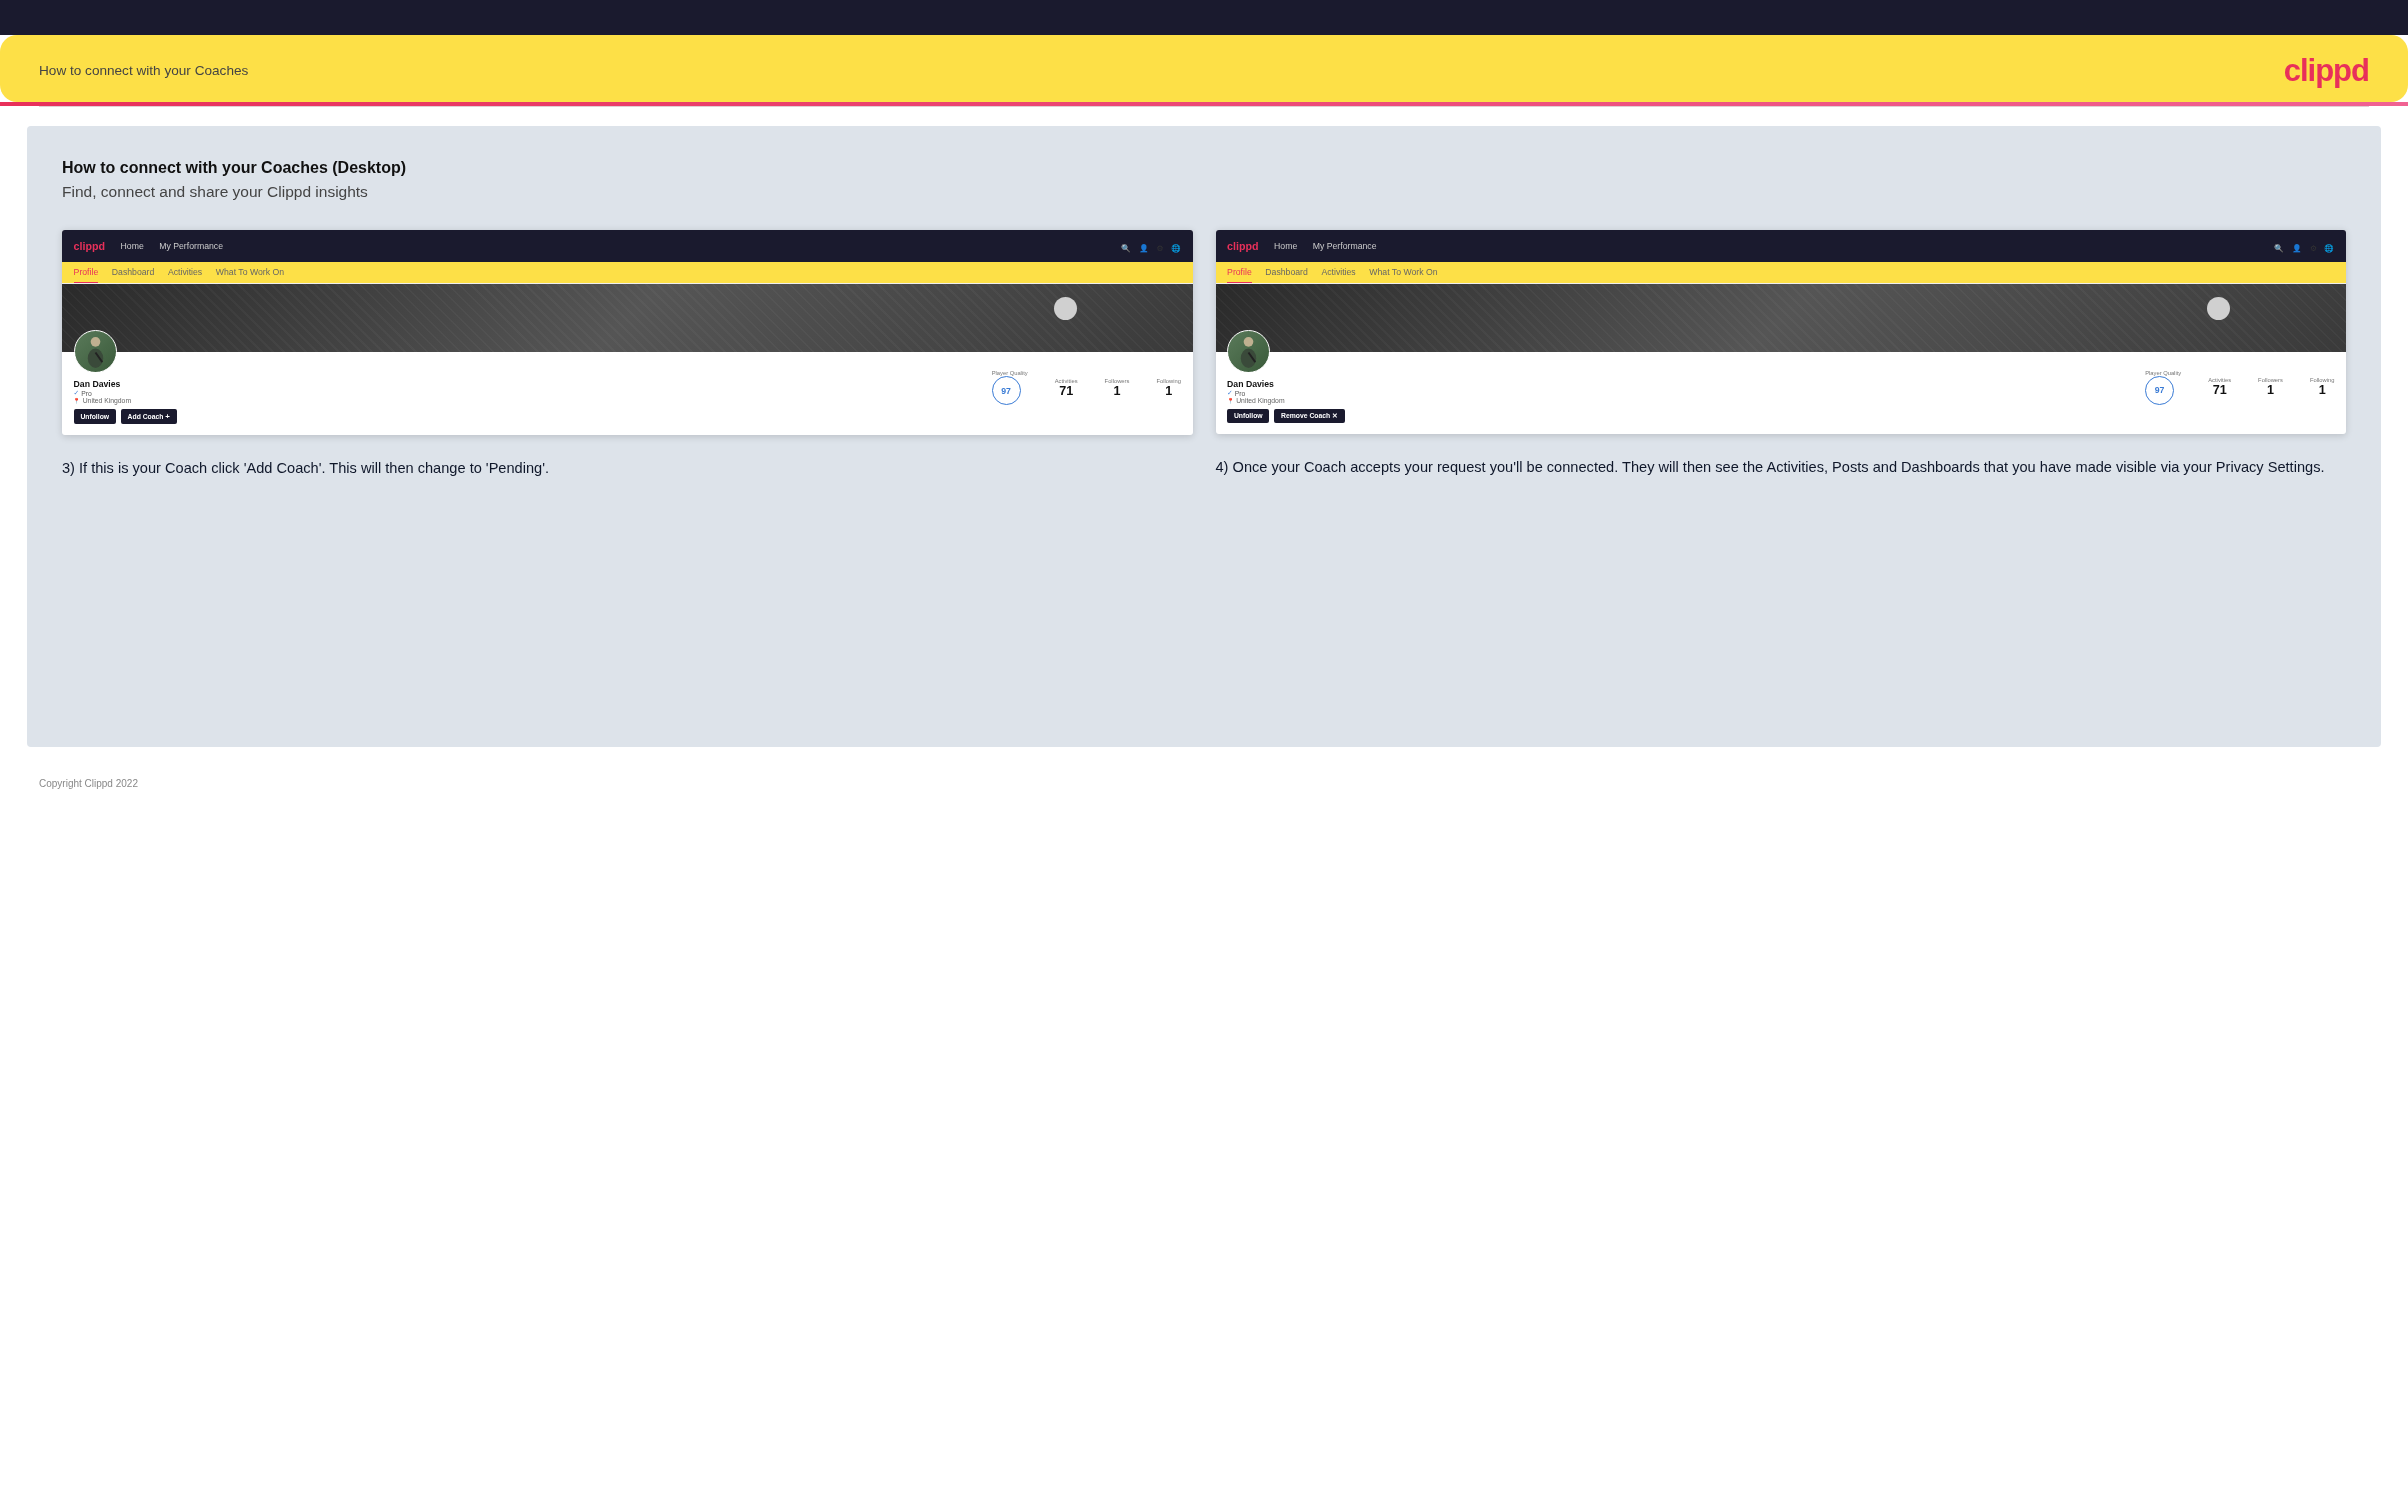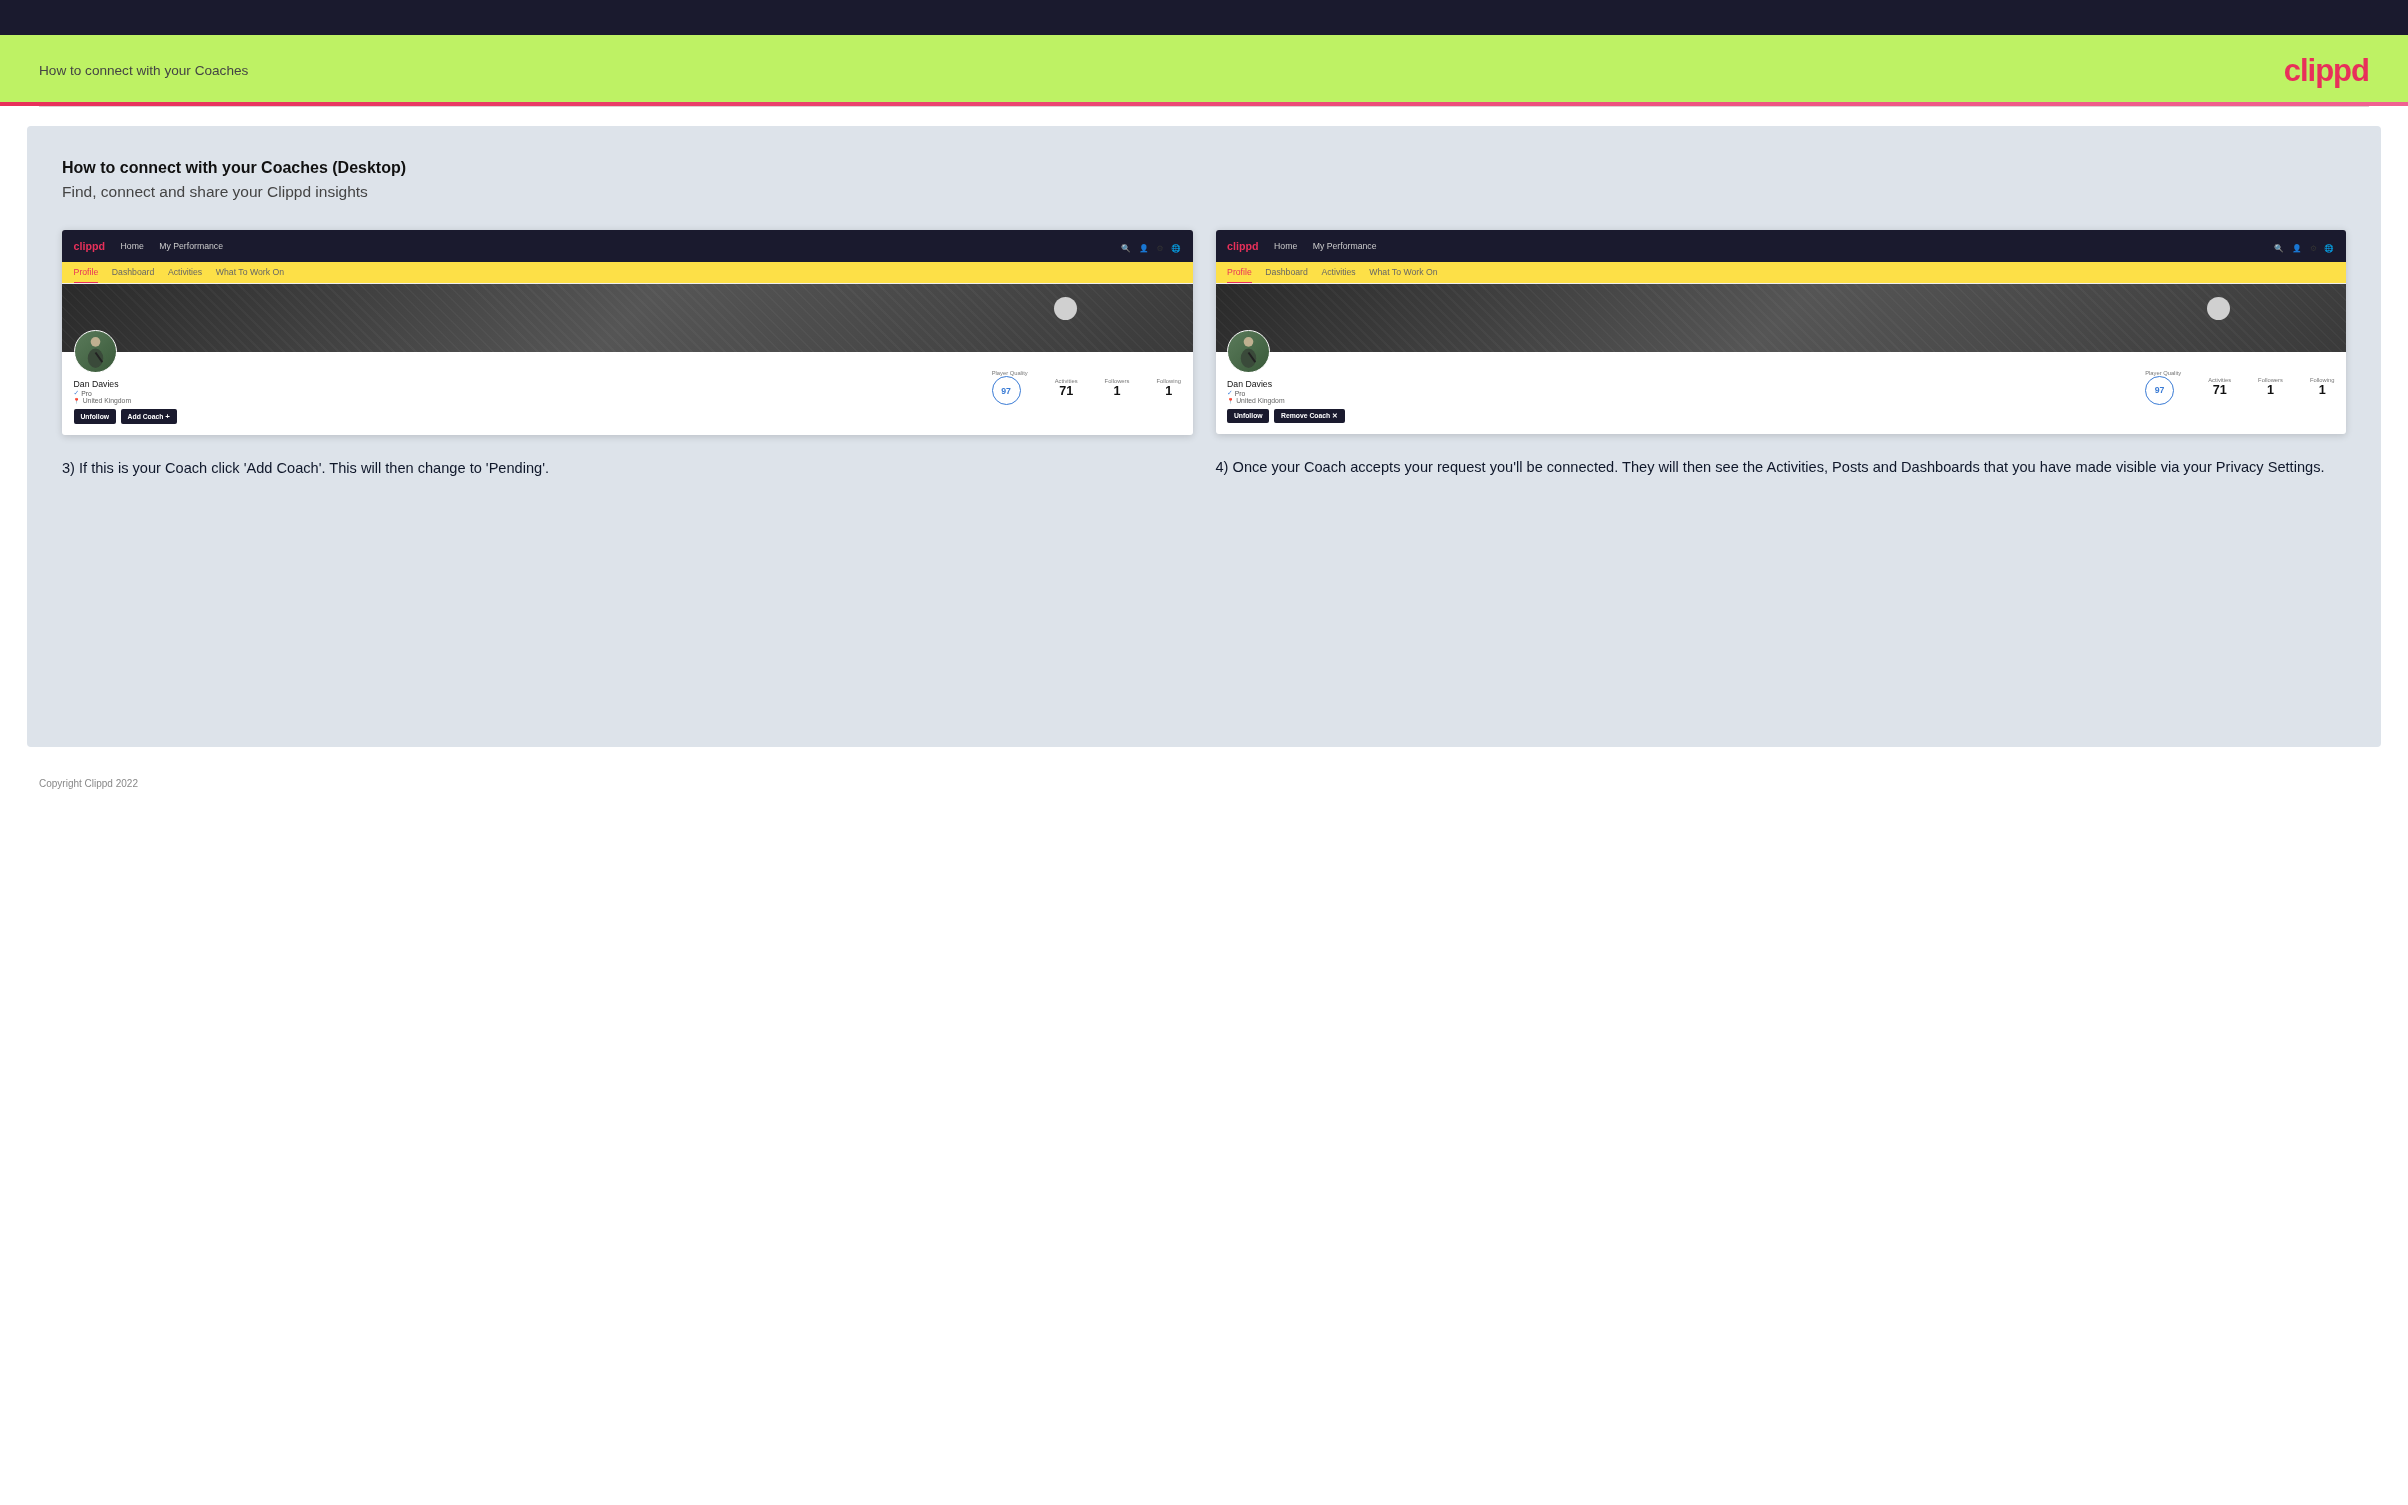--- a/index.html
+++ b/index.html
@@ -19,21 +19,22 @@
       height: 3.9px;
       background: linear-gradient(to right, #e8305a, #f06292);
     }
 
     
     .header {
       display: flex;
       align-items: center;
       justify-content: space-between;
       padding: 17.5px 39px 13.6px 39px;
-      background: #bef264;
+      background: #fde047;
+      border-radius: 17px;
     }
     .header-title {
       font-size: 13.6px;
       color: #444;
     }
     .logo-text {
       font-size: 31px;
       font-weight: 700;
       color: #e8305a;
       letter-spacing: -1px;
@@ -176,21 +177,21 @@
       display: flex;
       align-items: center;
       justify-content: center;
       overflow: hidden;
     }
     .mockup-profile-left {
       flex: 0 0 auto;
     }
     .mockup-player-name {
       font-size: 8.7px;
-      font-weight: 400;
+      font-weight: 700;
       color: #111;
     }
     .mockup-player-badge {
       font-size: 6.8px;
       color: #555;
       display: flex;
       align-items: center;
       gap: 1.9px;
     }
     .mockup-player-location {

